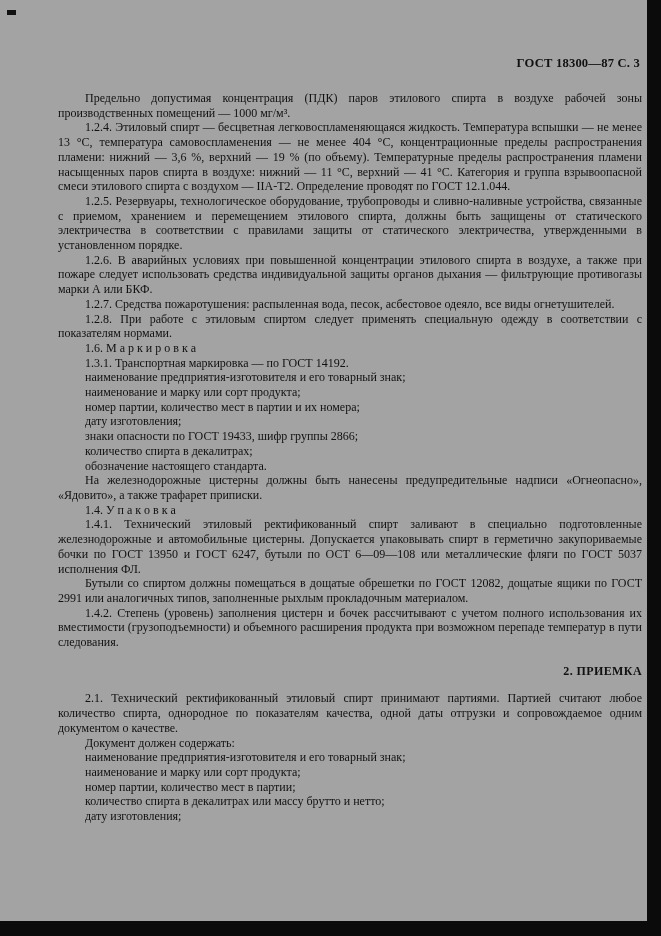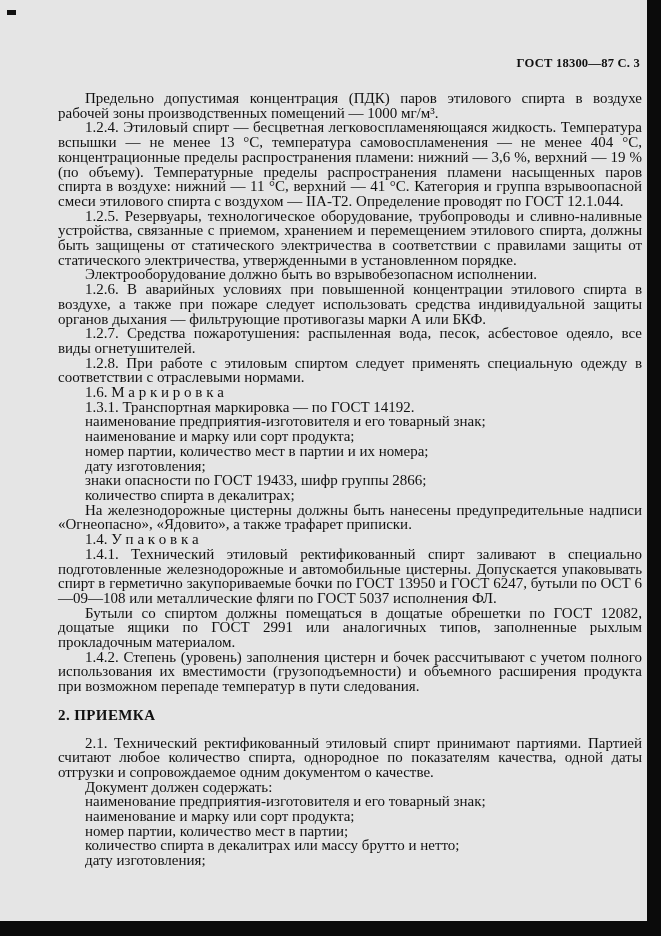--- a/index.html
+++ b/index.html
@@ -4,21 +4,21 @@
 <style>
   html, body {
     margin: 0;
     padding: 0;
     background: #ffffff;
   }
   .page {
     position: relative;
     width: 661px;
     height: 936px;
-    background: #e5e5e5;
+    background: #a3a3a3;
     overflow: hidden;
     font-family: "Liberation Serif", "DejaVu Serif", serif;
     color: #111;
   }
   
   .edge-right {
     position: absolute;
     top: 0; right: 0;
     width: 14px; height: 936px;
     background: #0b0b0b;
@@ -43,61 +43,61 @@
   }
   .doc-header {
     font-weight: bold;
     font-size: 12.6px;
     text-align: right;
     margin: 0 2px 20px 0;
     letter-spacing: 0.2px;
   }
   .body-blocks p {
     margin: 0;
-    font-size: 15px;
+    font-size: 12px;
     line-height: 14.7px;
     text-align: justify;
   }
   .body-blocks p.para {
     text-indent: 27px;
   }
   .body-blocks p.heading {
-    text-align: left;
+    text-align: right;
     font-weight: bold;
     text-indent: 0;
     margin: 14px 0 13px 0;
     letter-spacing: 0.4px;
   }
 </style>
 </head>
 <body>
 
 <div class="page">
   <span class="corner-mark"></span>
 
   <div class="content">
     <div class="doc-header">ГОСТ 18300—87 С. 3</div>
 
     <div class="body-blocks">
 
     <p class="para">Предельно допустимая концентрация (ПДК) паров этилового спирта в воздухе рабочей зоны производственных помещений — 1000 мг/м³.</p>
         <p class="para">1.2.4. Этиловый спирт — бесцветная легковоспламеняющаяся жидкость. Температура вспышки — не менее 13 °С, температура самовоспламенения — не менее 404 °С, концентрационные пределы распространения пламени: нижний — 3,6 %, верхний — 19 % (по объему). Температурные пределы распространения пламени насыщенных паров спирта в воздухе: нижний — 11 °С, верхний — 41 °С. Категория и группа взрывоопасной смеси этилового спирта с воздухом — IIА-Т2. Определение проводят по ГОСТ 12.1.044.</p>
         <p class="para">1.2.5. Резервуары, технологическое оборудование, трубопроводы и сливно-наливные устройства, связанные с приемом, хранением и перемещением этилового спирта, должны быть защищены от статического электричества в соответствии с правилами защиты от статического электричества, утвержденными в установленном порядке.</p>
-        <p class="para">Электрооборудование должно быть во взрывобезопасном исполнении.</p>
         <p class="para">1.2.6. В аварийных условиях при повышенной концентрации этилового спирта в воздухе, а также при пожаре следует использовать средства индивидуальной защиты органов дыхания — фильтрующие противогазы марки А или БКФ.</p>
         <p class="para">1.2.7. Средства пожаротушения: распыленная вода, песок, асбестовое одеяло, все виды огнетушителей.</p>
-        <p class="para">1.2.8. При работе с этиловым спиртом следует применять специальную одежду в соответствии с отраслевыми нормами.</p>
+        <p class="para">1.2.8. При работе с этиловым спиртом следует применять специальную одежду в соответствии с показателям нормами.</p>
         <p class="para">1.6. М а р к и р о в к а</p>
         <p class="para">1.3.1. Транспортная маркировка — по ГОСТ 14192.</p>
         <p class="para">наименование предприятия-изготовителя и его товарный знак;</p>
         <p class="para">наименование и марку или сорт продукта;</p>
         <p class="para">номер партии, количество мест в партии и их номера;</p>
         <p class="para">дату изготовления;</p>
         <p class="para">знаки опасности по ГОСТ 19433, шифр группы 2866;</p>
         <p class="para">количество спирта в декалитрах;</p>
+        <p class="para">обозначение настоящего стандарта.</p>
         <p class="para">На железнодорожные цистерны должны быть нанесены предупредительные надписи «Огнеопасно», «Ядовито», а также трафарет приписки.</p>
         <p class="para">1.4. У п а к о в к а</p>
         <p class="para">1.4.1. Технический этиловый ректификованный спирт заливают в специально подготовленные железнодорожные и автомобильные цистерны. Допускается упаковывать спирт в герметично закупориваемые бочки по ГОСТ 13950 и ГОСТ 6247, бутыли по ОСТ 6—09—108 или металлические фляги по ГОСТ 5037 исполнения ФЛ.</p>
         <p class="para">Бутыли со спиртом должны помещаться в дощатые обрешетки по ГОСТ 12082, дощатые ящики по ГОСТ 2991 или аналогичных типов, заполненные рыхлым прокладочным материалом.</p>
         <p class="para">1.4.2. Степень (уровень) заполнения цистерн и бочек рассчитывают с учетом полного использования их вместимости (грузоподъемности) и объемного расширения продукта при возможном перепаде температур в пути следования.</p>
         <p class="heading">2. ПРИЕМКА</p>
         <p class="para">2.1. Технический ректификованный этиловый спирт принимают партиями. Партией считают любое количество спирта, однородное по показателям качества, одной даты отгрузки и сопровождаемое одним документом о качестве.</p>
         <p class="para">Документ должен содержать:</p>
         <p class="para">наименование предприятия-изготовителя и его товарный знак;</p>
         <p class="para">наименование и марку или сорт продукта;</p>

